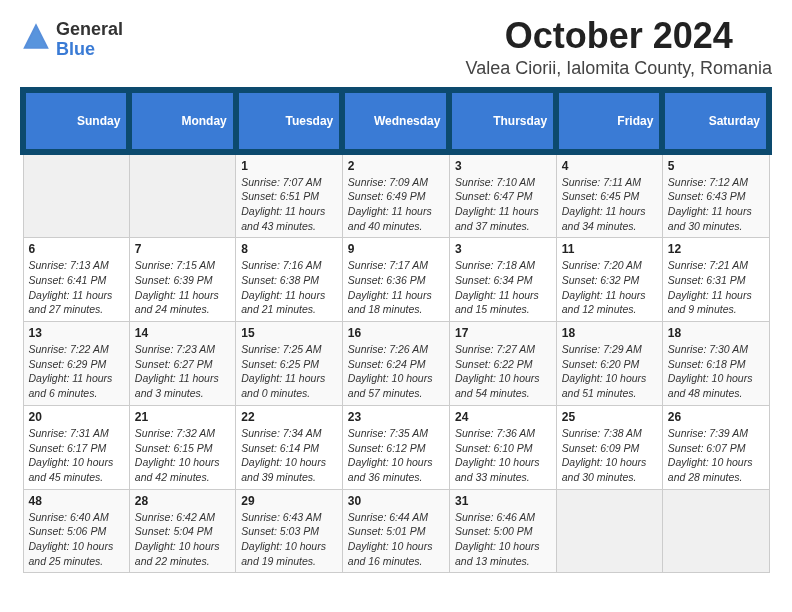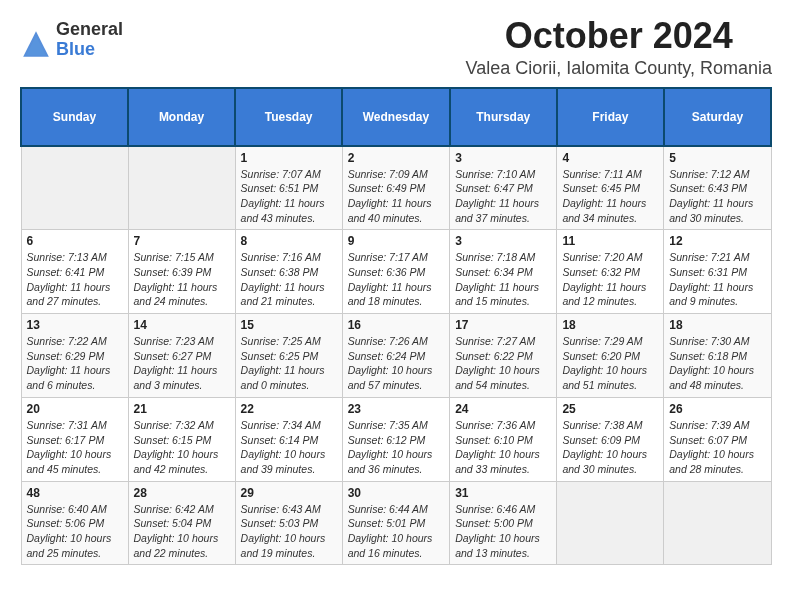--- a/index.html
+++ b/index.html
@@ -16,21 +16,21 @@
       padding: 16px 20px 16px 20px;
     }
     .header {
       display: flex;
       align-items: flex-start;
       justify-content: space-between;
       margin-bottom: 8px;
     }
     .logo {
       display: flex;
-      align-items: flex-end;
+      align-items: flex-start;
       margin-top: 4px;
     }
     .logo-text {
       display: flex;
       flex-direction: column;
       line-height: 1.1;
     }
     .logo-general {
       font-size: 18px;
       font-weight: bold;
@@ -61,25 +61,25 @@
       margin-top: 2px;
     }
     .calendar {
       width: 100%;
       border-collapse: collapse;
       font-size: 11px;
     }
     .calendar th {
       background: #3a7bd5;
       color: #fff;
-      text-align: center;
+      text-align: right;
       padding: 21px 6px;
       font-size: 12px;
       font-weight: bold;
-      border: 2px solid #0c4a6e;
+      border: 6px solid #0c4a6e;
     }
     .calendar td {
       border: 1px solid #ccc;
       vertical-align: top;
       padding: 4px 5px;
       width: 108px;
       min-height: 80px;
       background: #fff;
     }
     .calendar tr:nth-child(odd) td {

